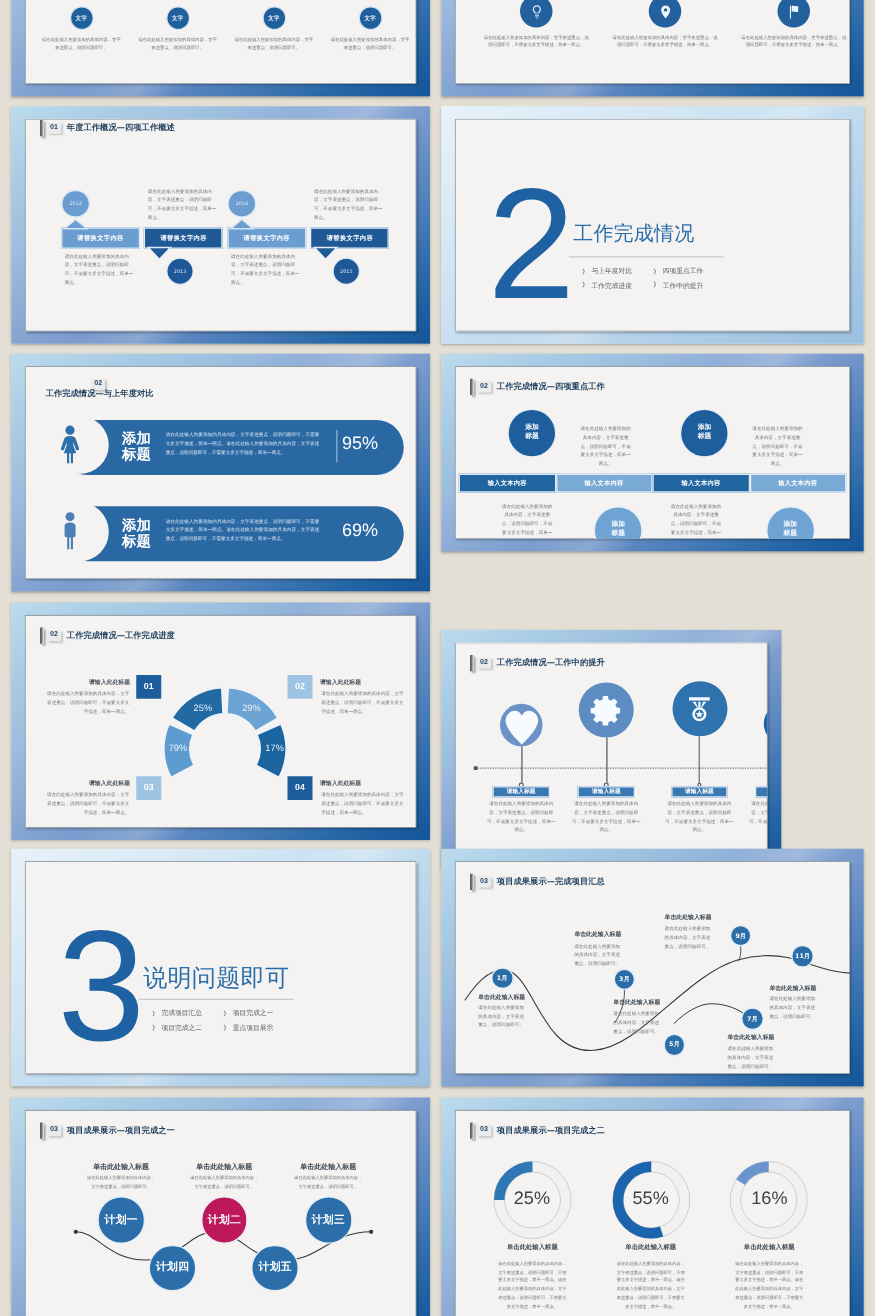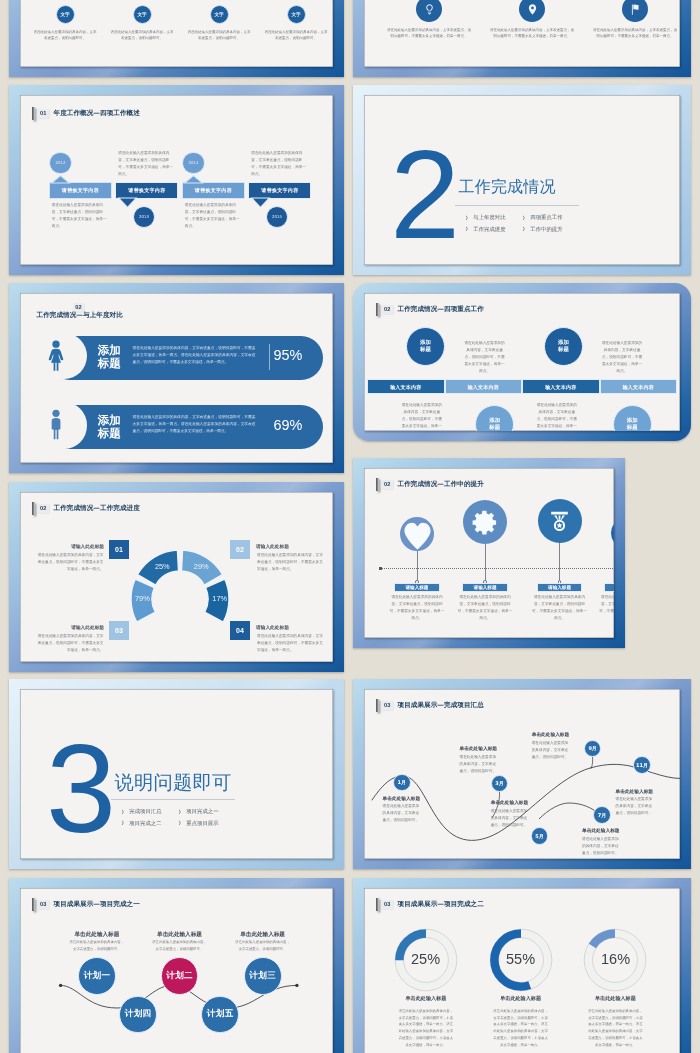--- a/index.html
+++ b/index.html
@@ -166,21 +166,21 @@
               <path fill="#eef5fd" d="M5.4 2.6h1.6v19h-1.6zM8 3.4c3.2-1.6 6.4 1.4 9.6-.2v8.6c-3.2 1.6-6.4-1.4-9.6.2z"></path>
             </svg>
     </div>
     <div class="s2-txt cjk">请在此处输入您要添加的具体内容，文字表述重点，说明问题即可，不需要太多文字描述，简单一两点。</div>
   </div>
  </div>
 </div>
 
 <div class="slide" id="sl3" style="left:9px;top:85px;width:335px;height:190px;">
  <div class="inner">
-  <div class="stitle" style="left:12px;top:12px;">
+  <div class="stitle" style="left:12px;top:1px;">
     <span class="bar"></span>
     <span class="num">01</span>
     <span class="txt cjk">年度工作概况—四项工作概述</span>
   </div>
 
   <div class="s3-year l cjk" style="left:29.3px;top:56.6px;">2012</div>
   <div class="s3-bar l cjk" style="left:28.8px;top:87.1px;width:63.2px;">请替换文字内容</div>
   <svg class="s3-tip" style="left:31.0px;top:79.8px;" width="19" height="8" viewBox="0 0 19 8">
           <path d="M0.6 8 L9.5 0.6 L18.4 8 Z" fill="#6c9dd0" stroke="#d3e5f4" stroke-width="1.1"></path>
         </svg>
@@ -257,21 +257,21 @@
   <svg style="position:absolute;left:26.5px;top:111.2px;" width="18" height="41.6" viewBox="0 0 22 38">
     <circle cx="11" cy="5" r="4.4" fill="#4b7fb5"></circle>
     <path fill="#4b7fb5" d="M11 10.8c-3.4 0-5.3 1.1-5.3 3.6v8.9c0 1.1.7 1.7 1.6 1.7.3 0 .6-.1.9-.2v12h2.1V25.3h1.5v11.5h2.1v-12c.3.1.6.2.9.2.9 0 1.6-.6 1.6-1.7v-8.9c0-2.5-1.9-3.6-5.4-3.6z"></path>
   </svg>
   <div class="g-lab cjk" style="left:76.2px;top:120.8px;width:26px;">添加<br>标题</div>
   <div class="g-txt cjk" style="left:112.5px;top:121px;width:123px;">请在此处输入您要添加的具体内容，文字表述重点，说明问题即可，不需要太多文字描述，简单一两点。请在此处输入您要添加的具体内容，文字表述重点，说明问题即可，不需要太多文字描述，简单一两点。</div>
   <div class="g-pct" style="left:253.6px;top:123.5px;">69%</div>
  </div>
 </div>
 
-<div class="slide" id="sl6" style="left:353px;top:283px;width:338px;height:158px;border-radius:16px;">
+<div class="slide" id="sl6" style="left:353px;top:283px;width:338px;height:158px;">
  <div class="inner">
   <div class="stitle" style="left:12px;top:10px;">
     <span class="bar"></span>
     <span class="num">02</span>
     <span class="txt cjk">工作完成情况—四项重点工作</span>
   </div>
 
   <div style="position:absolute;left:3px;top:86px;width:310px;height:.6px;background:#9ab4cc;"></div>
 
   <div class="k-circ cjk" style="left:42.0px;top:33.7px;background:#1f5e9c;">添加<br>标题</div>
@@ -325,21 +325,21 @@
   <div class="q-num" style="left:89px;top:129px;background:#9fc4e3;">03</div>
   <div class="q-head cjk" style="left:17px;top:133.6px;width:67px;text-align:right;">请输入此处标题</div>
   <div class="q-txt cjk" style="left:17.5px;top:140.5px;width:66px;text-align:right;">请在此处输入您要添加的具体内容，文字表述重点，说明问题即可，不需要太多文字描述，简单一两点。</div>
 
   <div class="q-num" style="left:210px;top:129px;background:#1d5d9b;">04</div>
   <div class="q-head cjk" style="left:236px;top:133.6px;width:67px;text-align:left;">请输入此处标题</div>
   <div class="q-txt cjk" style="left:237px;top:140.5px;width:66px;text-align:left;">请在此处输入您要添加的具体内容，文字表述重点，说明问题即可，不需要太多文字描述，简单一两点。</div>
  </div>
 </div>
 
-<div class="slide" id="sl8" style="left:353px;top:458px;width:272px;height:190px;">
+<div class="slide" id="sl8" style="left:353px;top:504px;width:272px;height:190px;">
  <div class="inner">
   <div class="stitle" style="left:12px;top:10px;">
     <span class="bar"></span>
     <span class="num">02</span>
     <span class="txt cjk">工作完成情况—工作中的提升</span>
   </div>
 
   <div class="t-line" style="left:16.3px;top:100.2px;width:291px;"></div>
   <div style="position:absolute;left:15.0px;top:99.0px;width:3px;height:3px;background:#4f565c;"></div>
   <div style="position:absolute;left:305.8px;top:99.0px;width:3px;height:3px;background:#4f565c;"></div>

